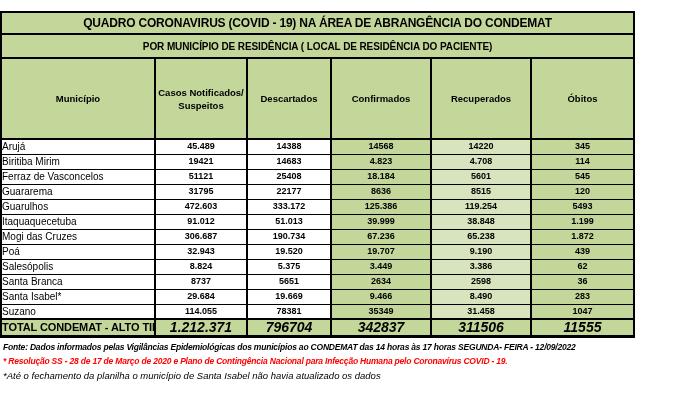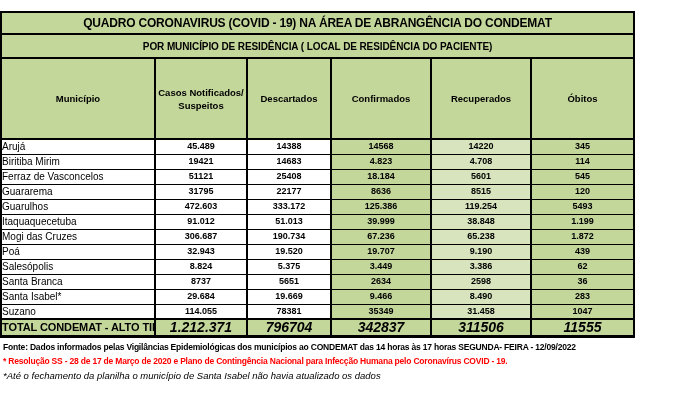--- a/index.html
+++ b/index.html
@@ -55,21 +55,21 @@
   tr.total-row td{
     background:var(--green);
     border-top-width:2px;border-bottom:3px solid var(--border);
     height:17px;
   }
   tr.total-row td.muni{font-size:11px;font-weight:bold;letter-spacing:-0.1px;}
   tr.total-row td.num{font-size:14px;font-style:italic;}
   .notes{margin:4px 0 0 3px;width:650px;}
   .note{
     font-size:8.5px;font-weight:bold;letter-spacing:-0.2px;
-    line-height:11px;margin-bottom:3px;color:#000;white-space:nowrap;
+    line-height:11px;margin-bottom:3px;color:#000;white-space:nowrap;font-style:italic;
   }
   .note.bold-red{color:var(--red);}
   .note.italic{
     font-weight:normal;font-style:italic;font-size:9.5px;letter-spacing:0;
   }
 </style>
 </head>
 <body>
 
 <div class="sheet">

